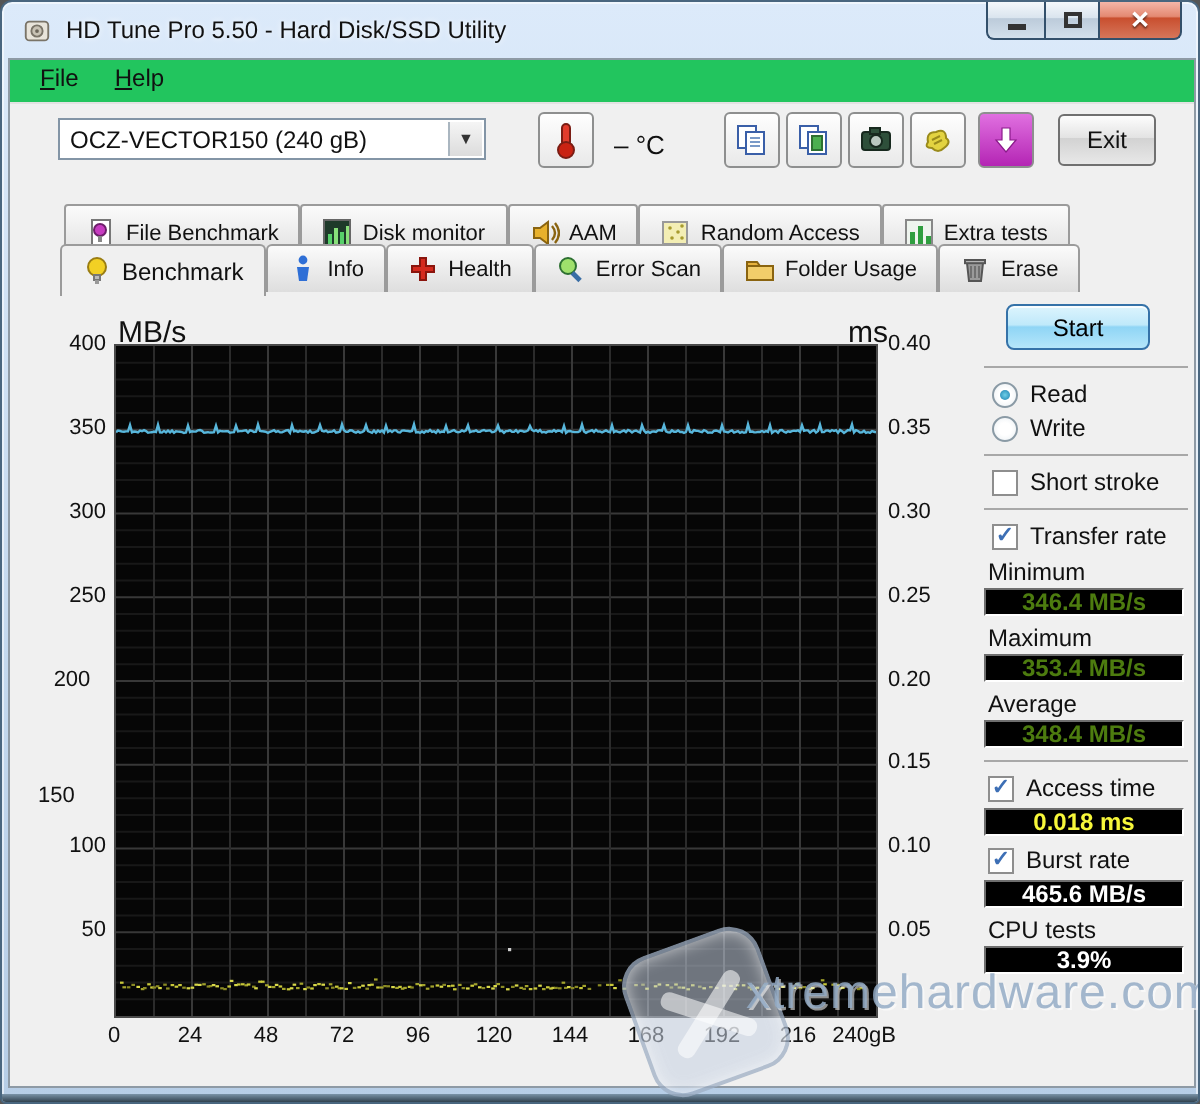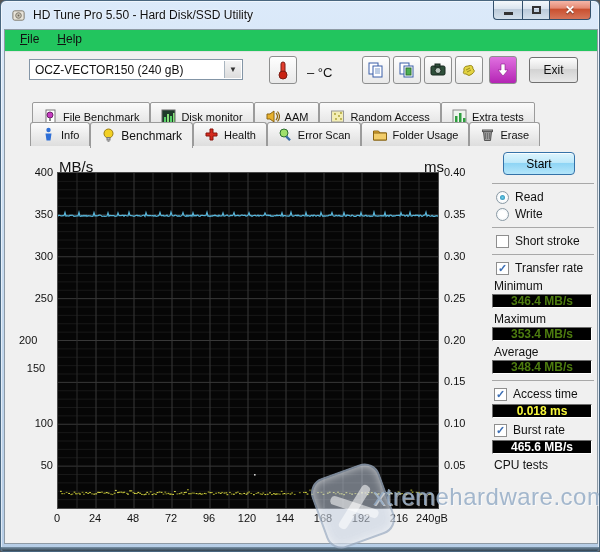--- a/index.html
+++ b/index.html
@@ -229,34 +229,34 @@
             <svg class="tab-icon" viewBox="0 0 15 15">
               <rect x="1" y="1" width="13" height="13" fill="#eef4ee" stroke="#888"></rect>
               <rect x="3" y="7" width="2.5" height="6" fill="#2f9e3f"></rect>
               <rect x="7" y="4" width="2.5" height="9" fill="#2f9e3f"></rect>
               <rect x="11" y="9" width="2.5" height="4" fill="#2f9e3f"></rect>
             </svg>
             <span>Extra tests</span>
           </div>
         </div>
       <div class="tabrow2" id="tabrow2">
-          <div class="tab">
-            <svg class="tab-icon" viewBox="0 0 15 15">
-              <circle cx="7.5" cy="3" r="2.2" fill="#2f6fd6"></circle>
-              <path d="M4.5 6.5 h6 l-1 7 h-4 Z" fill="#2f6fd6"></path>
-            </svg>
-            <span>Info</span>
-          </div>
           <div class="tab active">
             <svg class="tab-icon" viewBox="0 0 15 15">
               <circle cx="7.5" cy="5.5" r="4.5" fill="#f2d024" stroke="#9a7d12"></circle>
               <rect x="6" y="9.5" width="3" height="2.5" fill="#bbb" stroke="#777"></rect>
               <rect x="6.5" y="12" width="2" height="2" fill="#999"></rect>
             </svg>
             <span>Benchmark</span>
+          </div>
+          <div class="tab">
+            <svg class="tab-icon" viewBox="0 0 15 15">
+              <circle cx="7.5" cy="3" r="2.2" fill="#2f6fd6"></circle>
+              <path d="M4.5 6.5 h6 l-1 7 h-4 Z" fill="#2f6fd6"></path>
+            </svg>
+            <span>Info</span>
           </div>
           <div class="tab">
             <svg class="tab-icon" viewBox="0 0 15 15">
               <path d="M6 2 h3 v4 h4 v3 h-4 v4 h-3 v-4 H2 v-3 h4 Z" fill="#d42a1e" stroke="#8a150d"></path>
             </svg>
             <span>Health</span>
           </div>
           <div class="tab">
             <svg class="tab-icon" viewBox="0 0 15 15">
               <circle cx="6" cy="6" r="4" fill="#9fe06c" stroke="#2d7031"></circle>
@@ -524,22 +524,22 @@
           <rect x="370.4" y="321.0" width="1.8" height="1.1" fill="#8a8a24"></rect>
           <rect x="371.7" y="320.5" width="1.8" height="1.1" fill="#a3a32c"></rect>
           <rect x="196" y="301" width="1.6" height="1.6" fill="#cfcfcf"></rect>
         </svg>
     </div>
     <div id="axes">
         <span class="axis-label" style="top: 136px; left: 14px; width: 34px; text-align: right;">400</span>
         <span class="axis-label" style="top: 177.875px; left: 14px; width: 34px; text-align: right;">350</span>
         <span class="axis-label" style="top: 219.75px; left: 14px; width: 34px; text-align: right;">300</span>
         <span class="axis-label" style="top: 261.625px; left: 14px; width: 34px; text-align: right;">250</span>
-        <span class="axis-label" style="top: 303.5px; left: 14px; width: 34px; text-align: left;">200</span>
-        <span class="axis-label" style="top: 332px; left: 14px; width: 34px; text-align: center;">150</span>
+        <span class="axis-label" style="top: 303.5px; left: 14px; width: 34px; text-align: center;">200</span>
+        <span class="axis-label" style="top: 362px; left: 14px; width: 34px; text-align: left;">150</span>
         <span class="axis-label" style="top: 387.25px; left: 14px; width: 34px; text-align: right;">100</span>
         <span class="axis-label" style="top: 429.125px; left: 14px; width: 34px; text-align: right;">50</span>
         <span class="axis-label" style="top: 136px; left: 439px;">0.40</span>
         <span class="axis-label" style="top: 177.875px; left: 439px;">0.35</span>
         <span class="axis-label" style="top: 219.75px; left: 439px;">0.30</span>
         <span class="axis-label" style="top: 261.625px; left: 439px;">0.25</span>
         <span class="axis-label" style="top: 303.5px; left: 439px;">0.20</span>
         <span class="axis-label" style="top: 345.375px; left: 439px;">0.15</span>
         <span class="axis-label" style="top: 387.25px; left: 439px;">0.10</span>
         <span class="axis-label" style="top: 429.125px; left: 439px;">0.05</span>
@@ -590,20 +590,21 @@
         <div class="checkbox">✓</div>
         <span>Access time</span>
       </div>
       <div class="meter yellow">0.018 ms</div>
       <div class="ctl-row" style="margin-left:8px;margin-top:5px;">
         <div class="checkbox">✓</div>
         <span>Burst rate</span>
       </div>
       <div class="meter white">465.6 MB/s</div>
       <div class="meter-label">CPU tests</div>
+      <div class="meter white">3.9%</div>
     </div>
 
   </div>
 
   <div class="watermark">
     <div class="wm-logo"></div>
     <span class="wm-text">xtremehardware.com</span>
   </div>
 
 </div>

